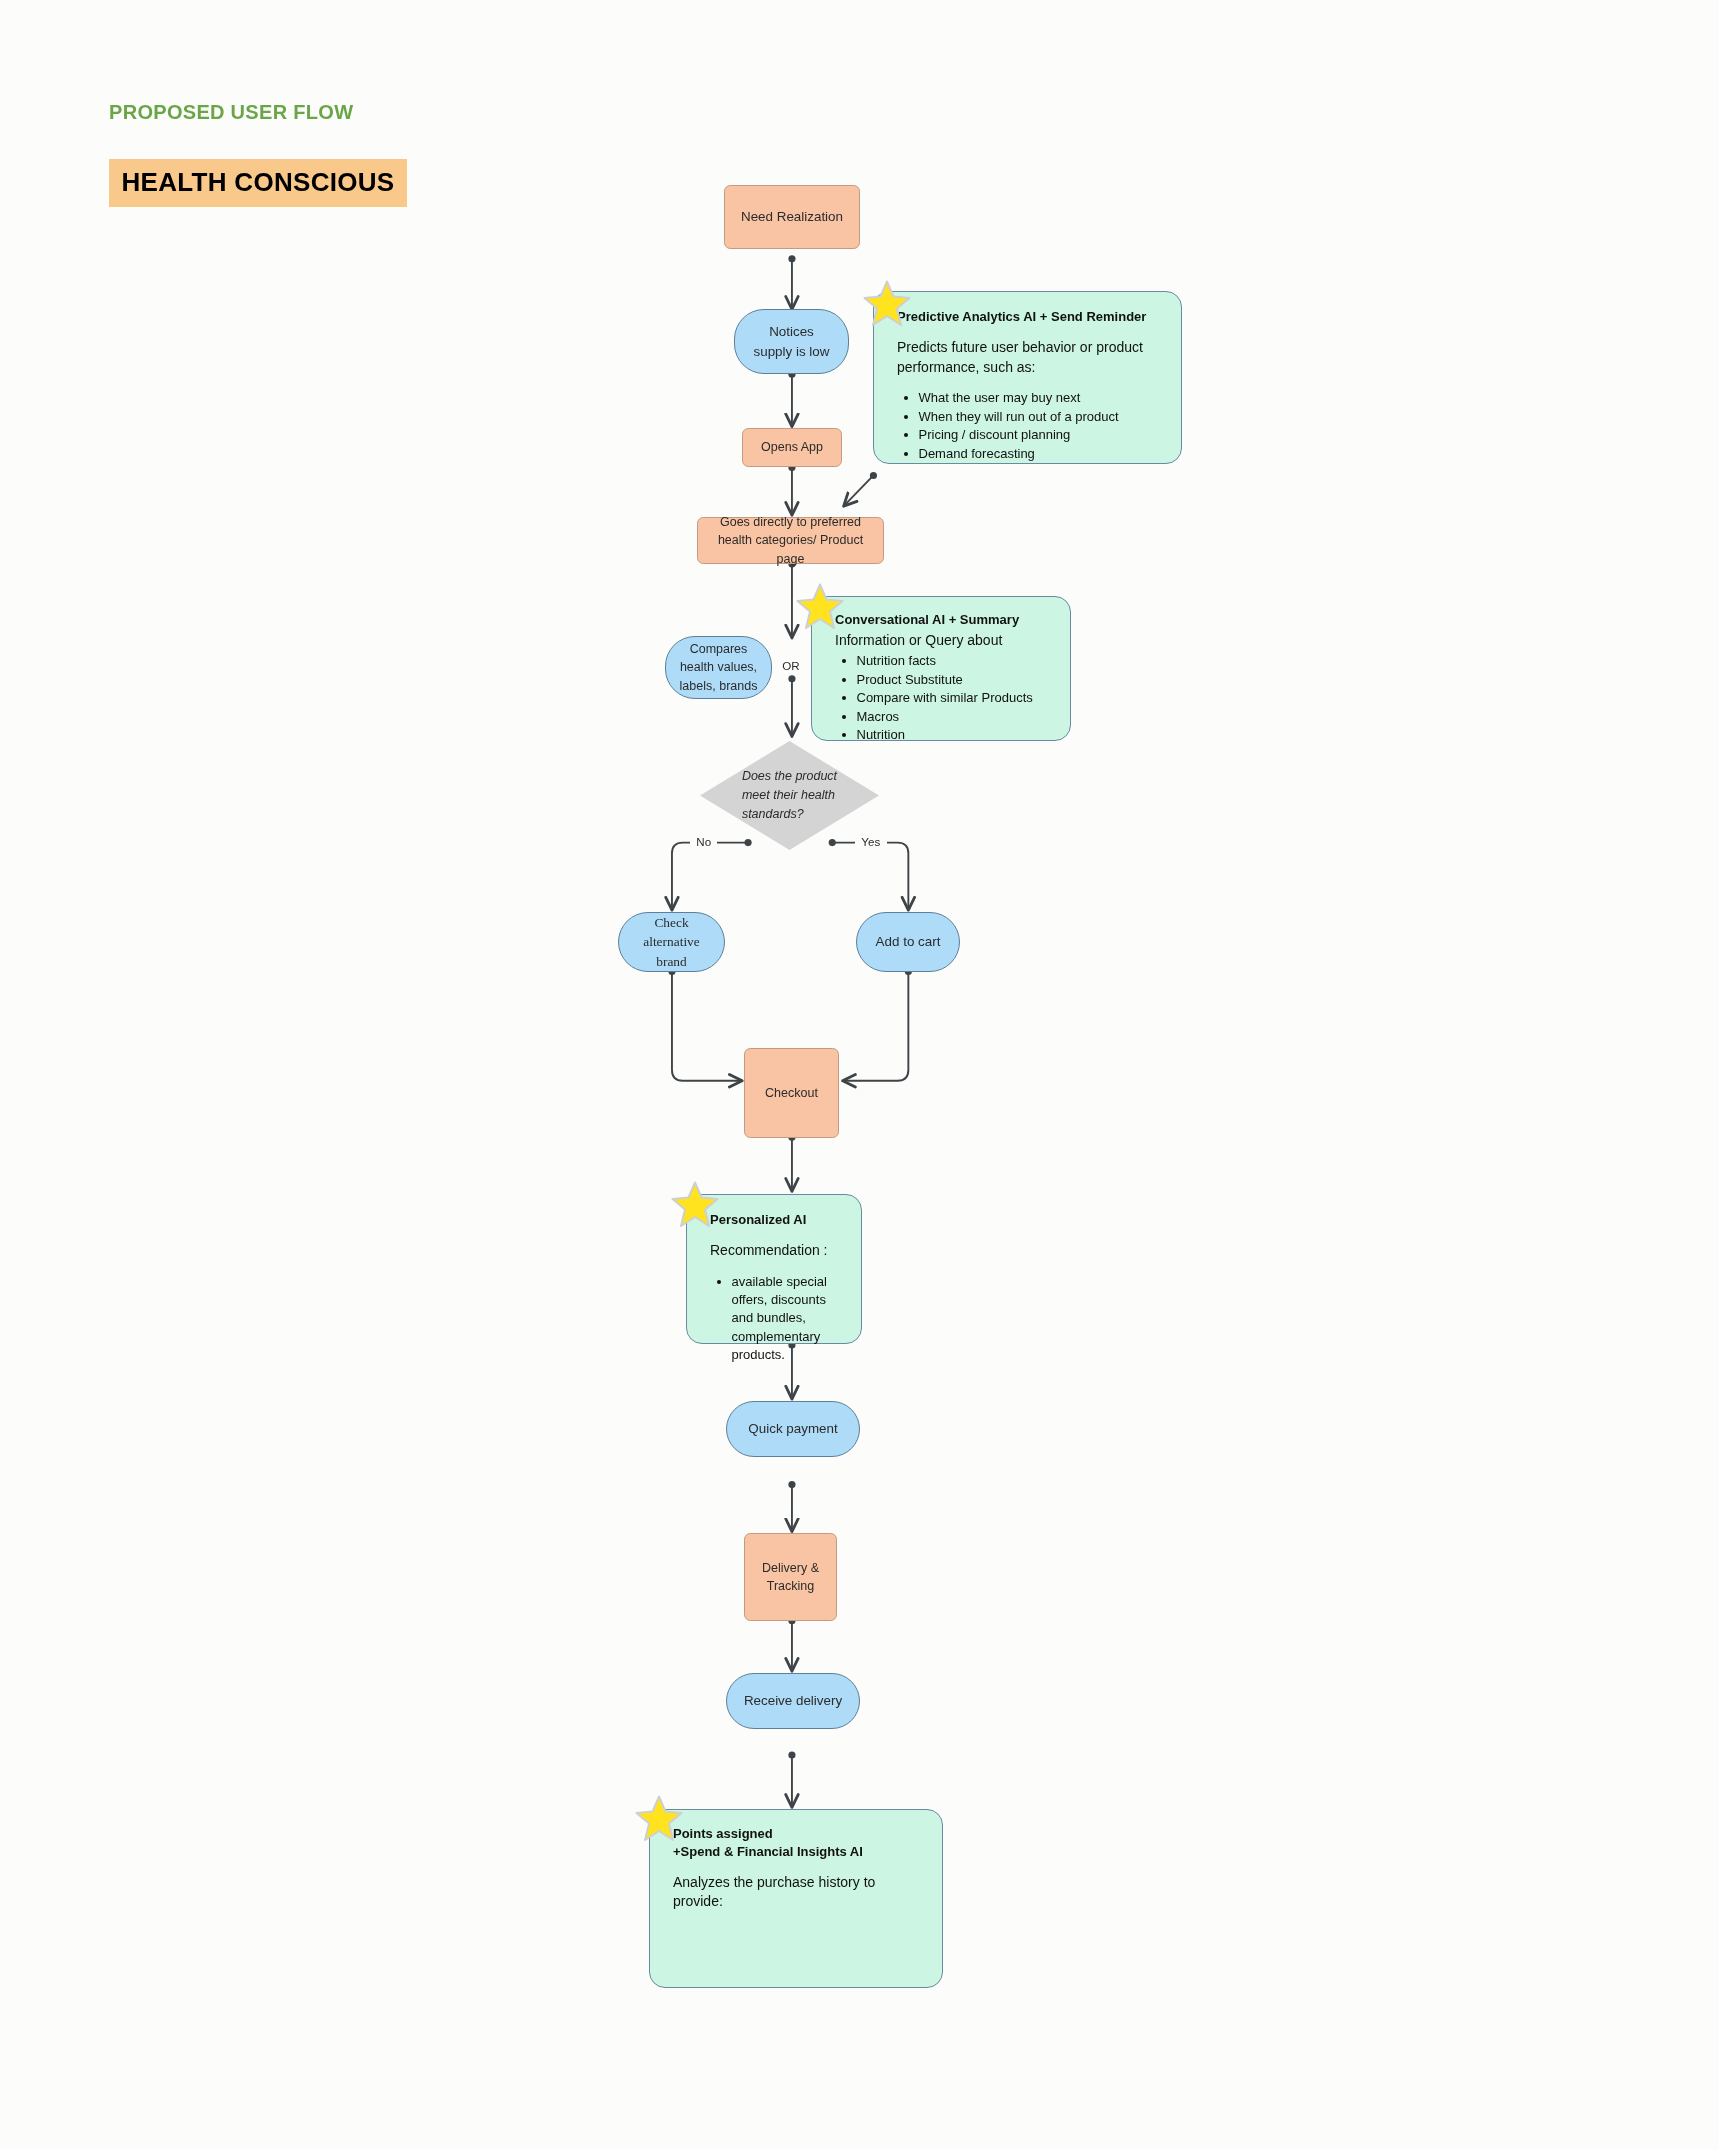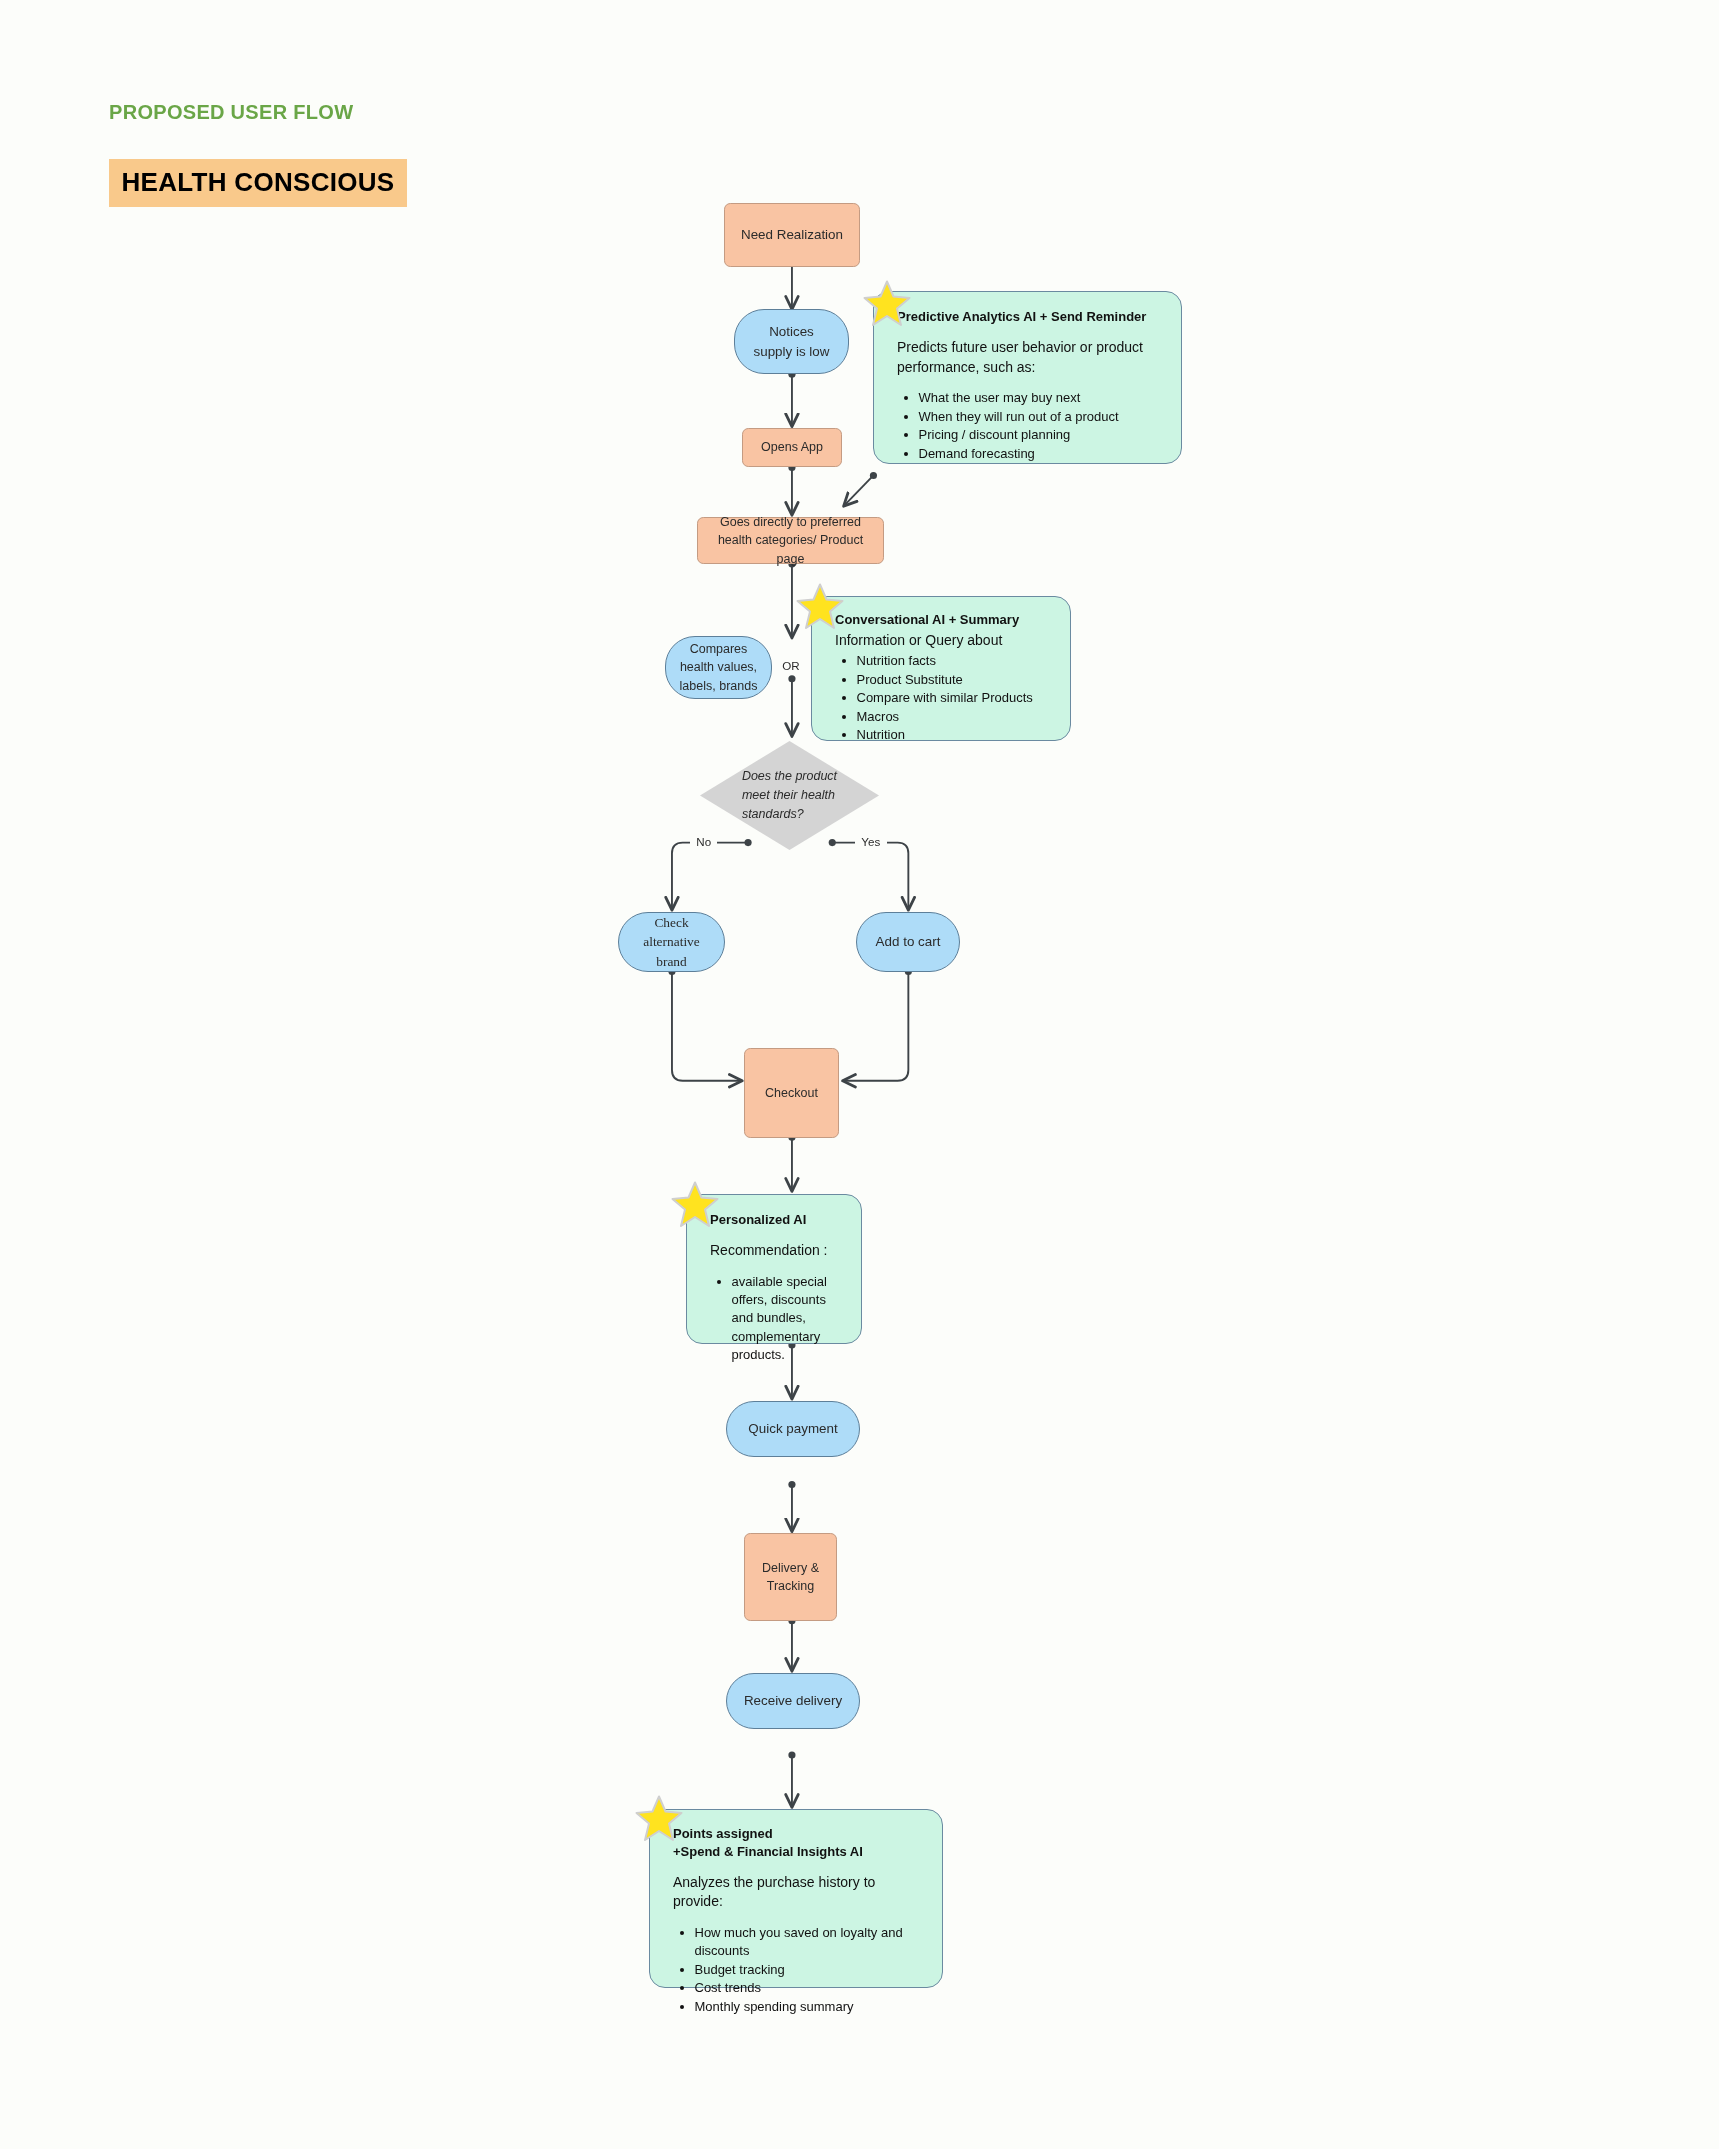--- a/index.html
+++ b/index.html
@@ -129,21 +129,21 @@
     <circle class="wdot" cx="884" cy="1658" r="4"></circle>
     <path class="wire" d="M884,1658 L884,1710" marker-end="url(#arw)"></path>
 
     <circle class="wdot" cx="884" cy="1810" r="4"></circle>
     <path class="wire" d="M884,1810 L884,1866" marker-end="url(#arw)"></path>
 
     <circle class="wdot" cx="884" cy="1960" r="4"></circle>
     <path class="wire" d="M884,1960 L884,2018" marker-end="url(#arw)"></path>
   </svg>
 
-  <div class="node rect" style="left:724px;top:203px;width:136px;height:64px;">
+  <div class="node rect" style="left:724px;top:185px;width:136px;height:64px;">
     <span class="lbl">Need Realization</span>
   </div>
 
   <div class="node pill" style="left:734px;top:309px;width:115px;height:65px;">
     <span class="lbl">Notices
 supply is low</span>
   </div>
 
   <div class="node rect" style="left:742px;top:428px;width:100px;height:39px;font-size:12.5px;">
     <span class="lbl">Opens App</span>
@@ -252,27 +252,20 @@
     <svg viewBox="0 0 100 100">
       <path d="M50 5 L63 35 L95 38 L70 59 L78 92 L50 74 L22 92 L30 59 L5 38 L37 35 Z" fill="#ffe31f" stroke="#cfcfcf" stroke-width="4" stroke-linejoin="round"></path>
     </svg>
   </div>
 
   <div class="callout" style="left:649px;top:1809px;width:294px;height:179px;">
     <div class="inner" style="padding:15px 16px 12.5px 23px;">
       <div class="chead">Points assigned
 +Spend &amp; Financial Insights AI</div>
       <div class="cbody">Analyzes the purchase history to provide:</div>
-      <ul>
-        <li>How much you saved on loyalty and
-discounts</li>
-        <li>Budget tracking</li>
-        <li>Cost trends</li>
-        <li>Monthly spending summary</li>
-      </ul>
     </div>
   </div>
   <div class="star" style="left:634px;top:1794px;">
     <svg viewBox="0 0 100 100">
       <path d="M50 5 L63 35 L95 38 L70 59 L78 92 L50 74 L22 92 L30 59 L5 38 L37 35 Z" fill="#ffe31f" stroke="#cfcfcf" stroke-width="4" stroke-linejoin="round"></path>
     </svg>
   </div>
 
 </div>
 

